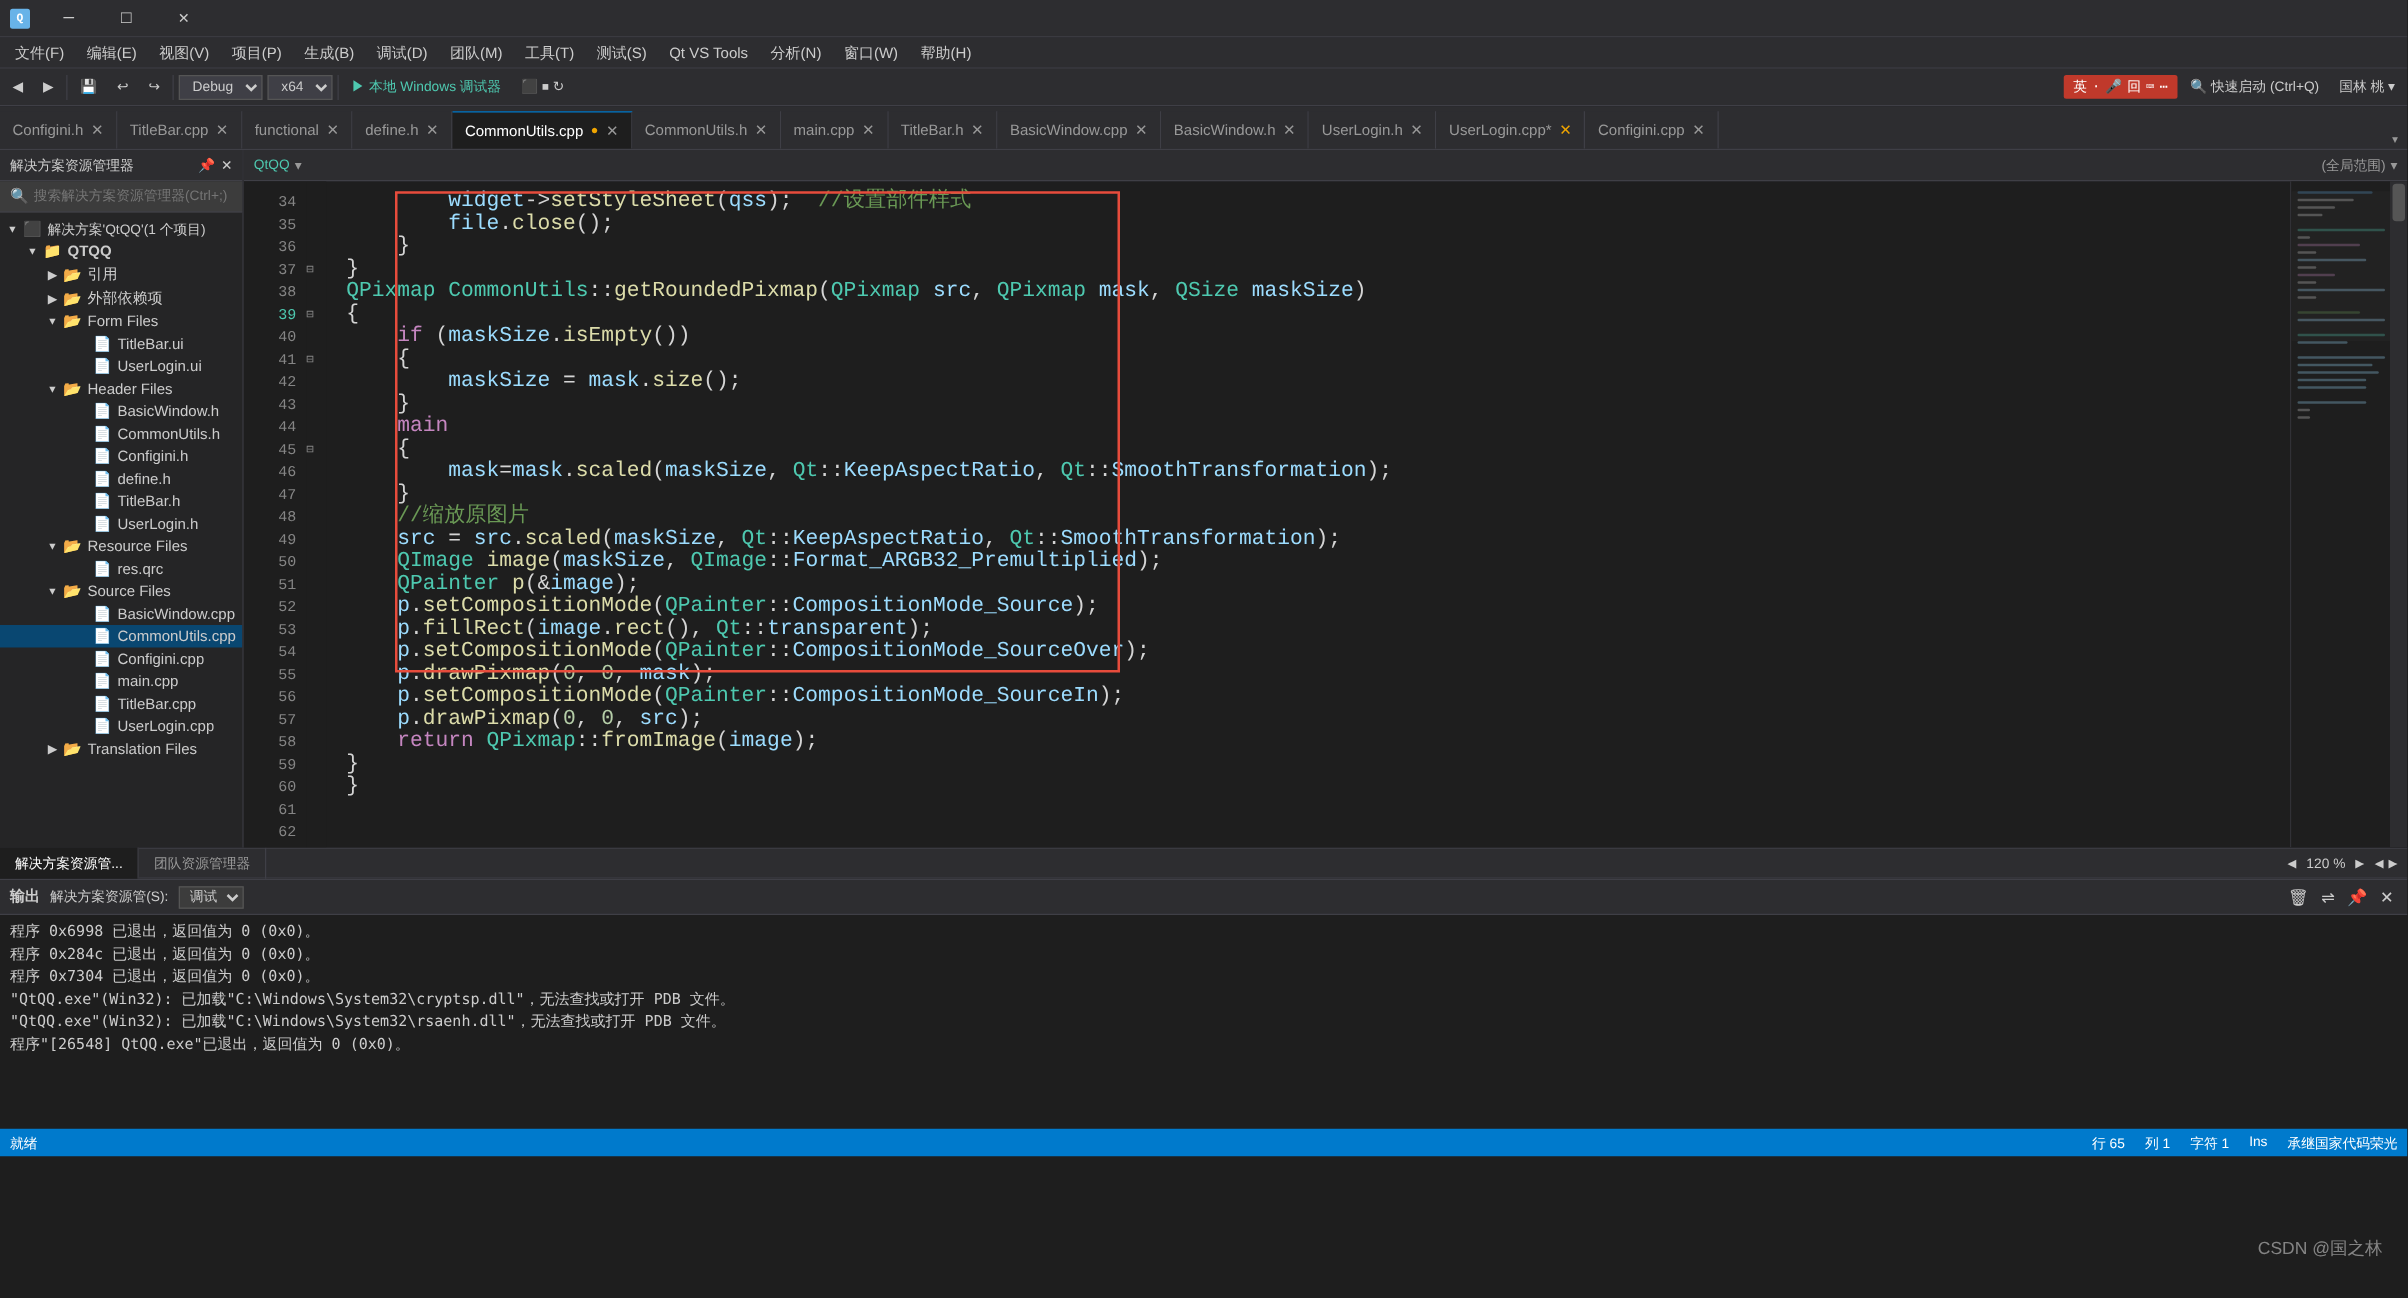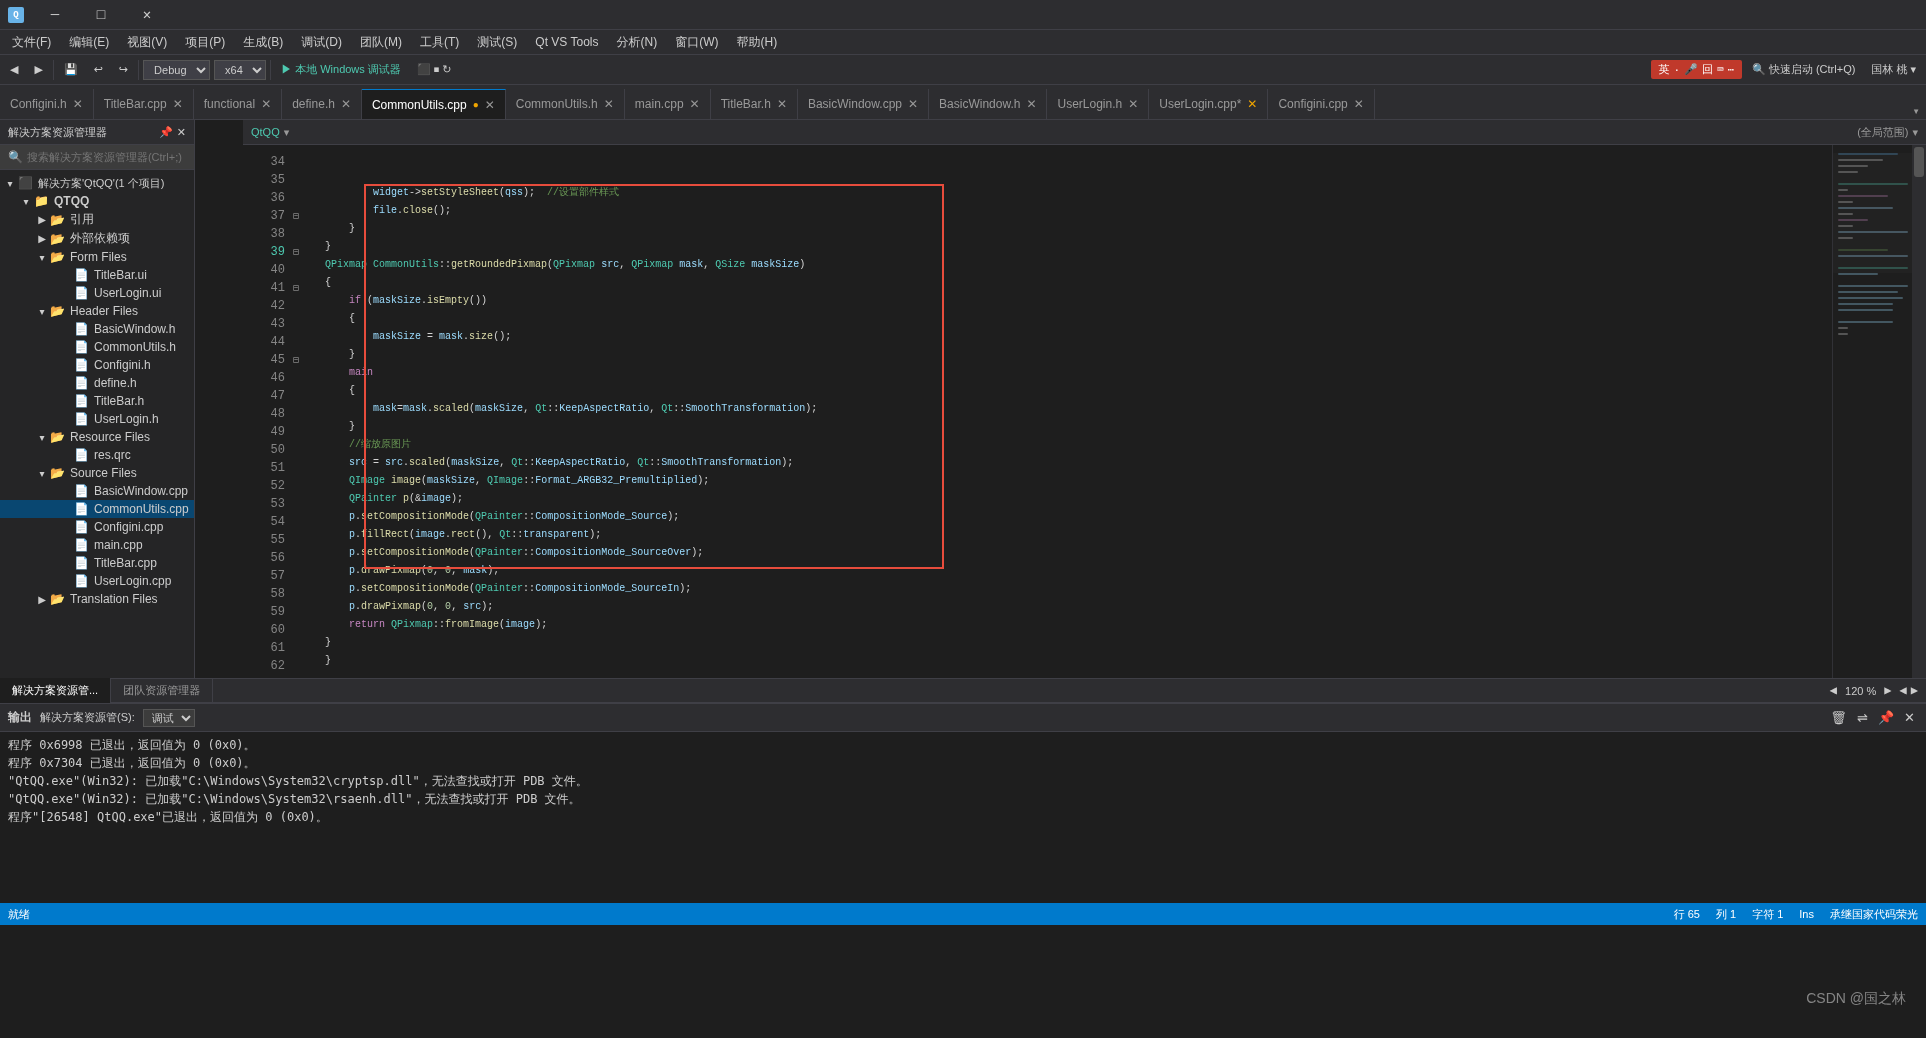--- a/index.html
+++ b/index.html
@@ -281,24 +281,23 @@
       font-size: 12px;
       line-height: 18px;
       padding-right: 8px;
       user-select: none;
       overflow: hidden;
     }
     #code-body {
       flex: 1;
       padding: 8px 0 8px 8px;
       line-height: 18px;
-      font-size: 10px;
+      font-size: 17px;
       overflow: auto;
       position: relative;
-      margin-top: 31px;
     }
     .kw2 { color: #c586c0; }
     .type { color: #4ec9b0; }
     .fn { color: #dcdcaa; }
     .num { color: #b5cea8; }
     .cmt { color: #6a9955; }
     .punc { color: #d4d4d4; }
     .param { color: #9cdcfe; }
     .op { color: #d4d4d4; }
     .plain { color: #d4d4d4; }
@@ -577,21 +576,21 @@
     <span>UserLogin.cpp*</span>
     <span class="tab-close">✕</span>
   </div>
   <div class="tab">
     <span>Configini.cpp</span>
     <span class="tab-close">✕</span>
   </div>
   <div style="width:20px;display:flex;align-items:center;justify-content:center;color:#999;cursor:pointer;margin-left:auto;">▾</div>
 </div>
 
-<div id="main-layout" style="height: 558px; gap: 48px;">
+<div id="main-layout" style="height: 558px;">
 
   <div id="solution-panel">
     <div id="solution-panel-header">
       <span>解决方案资源管理器</span>
       <div style="margin-left:auto;display:flex;gap:4px;">
         <span style="cursor:pointer;">📌</span>
         <span style="cursor:pointer;">✕</span>
       </div>
     </div>
     <div id="solution-search">
@@ -891,20 +890,21 @@
     </div>
     <div class="output-btn-group">
       <span class="output-btn">🗑</span>
       <span class="output-btn">⇌</span>
       <span class="output-btn">📌</span>
       <span class="output-btn">✕</span>
     </div>
   </div>
   <div id="output-content">
     <div class="output-line">程序 0x6998 已退出，返回值为 0 (0x0)。</div>
+    <div class="output-line">程序 0x284c 已退出，返回值为 0 (0x0)。</div>
     <div class="output-line">程序 0x7304 已退出，返回值为 0 (0x0)。</div>
     <div class="output-line">"QtQQ.exe"(Win32): 已加载"C:\Windows\System32\cryptsp.dll"，无法查找或打开 PDB 文件。</div>
     <div class="output-line">"QtQQ.exe"(Win32): 已加载"C:\Windows\System32\rsaenh.dll"，无法查找或打开 PDB 文件。</div>
     <div class="output-line">程序"[26548] QtQQ.exe"已退出，返回值为 0 (0x0)。</div>
   </div>
 </div>
 
 <div id="status-bar">
   <span>就绪</span>
   <div class="status-right">

